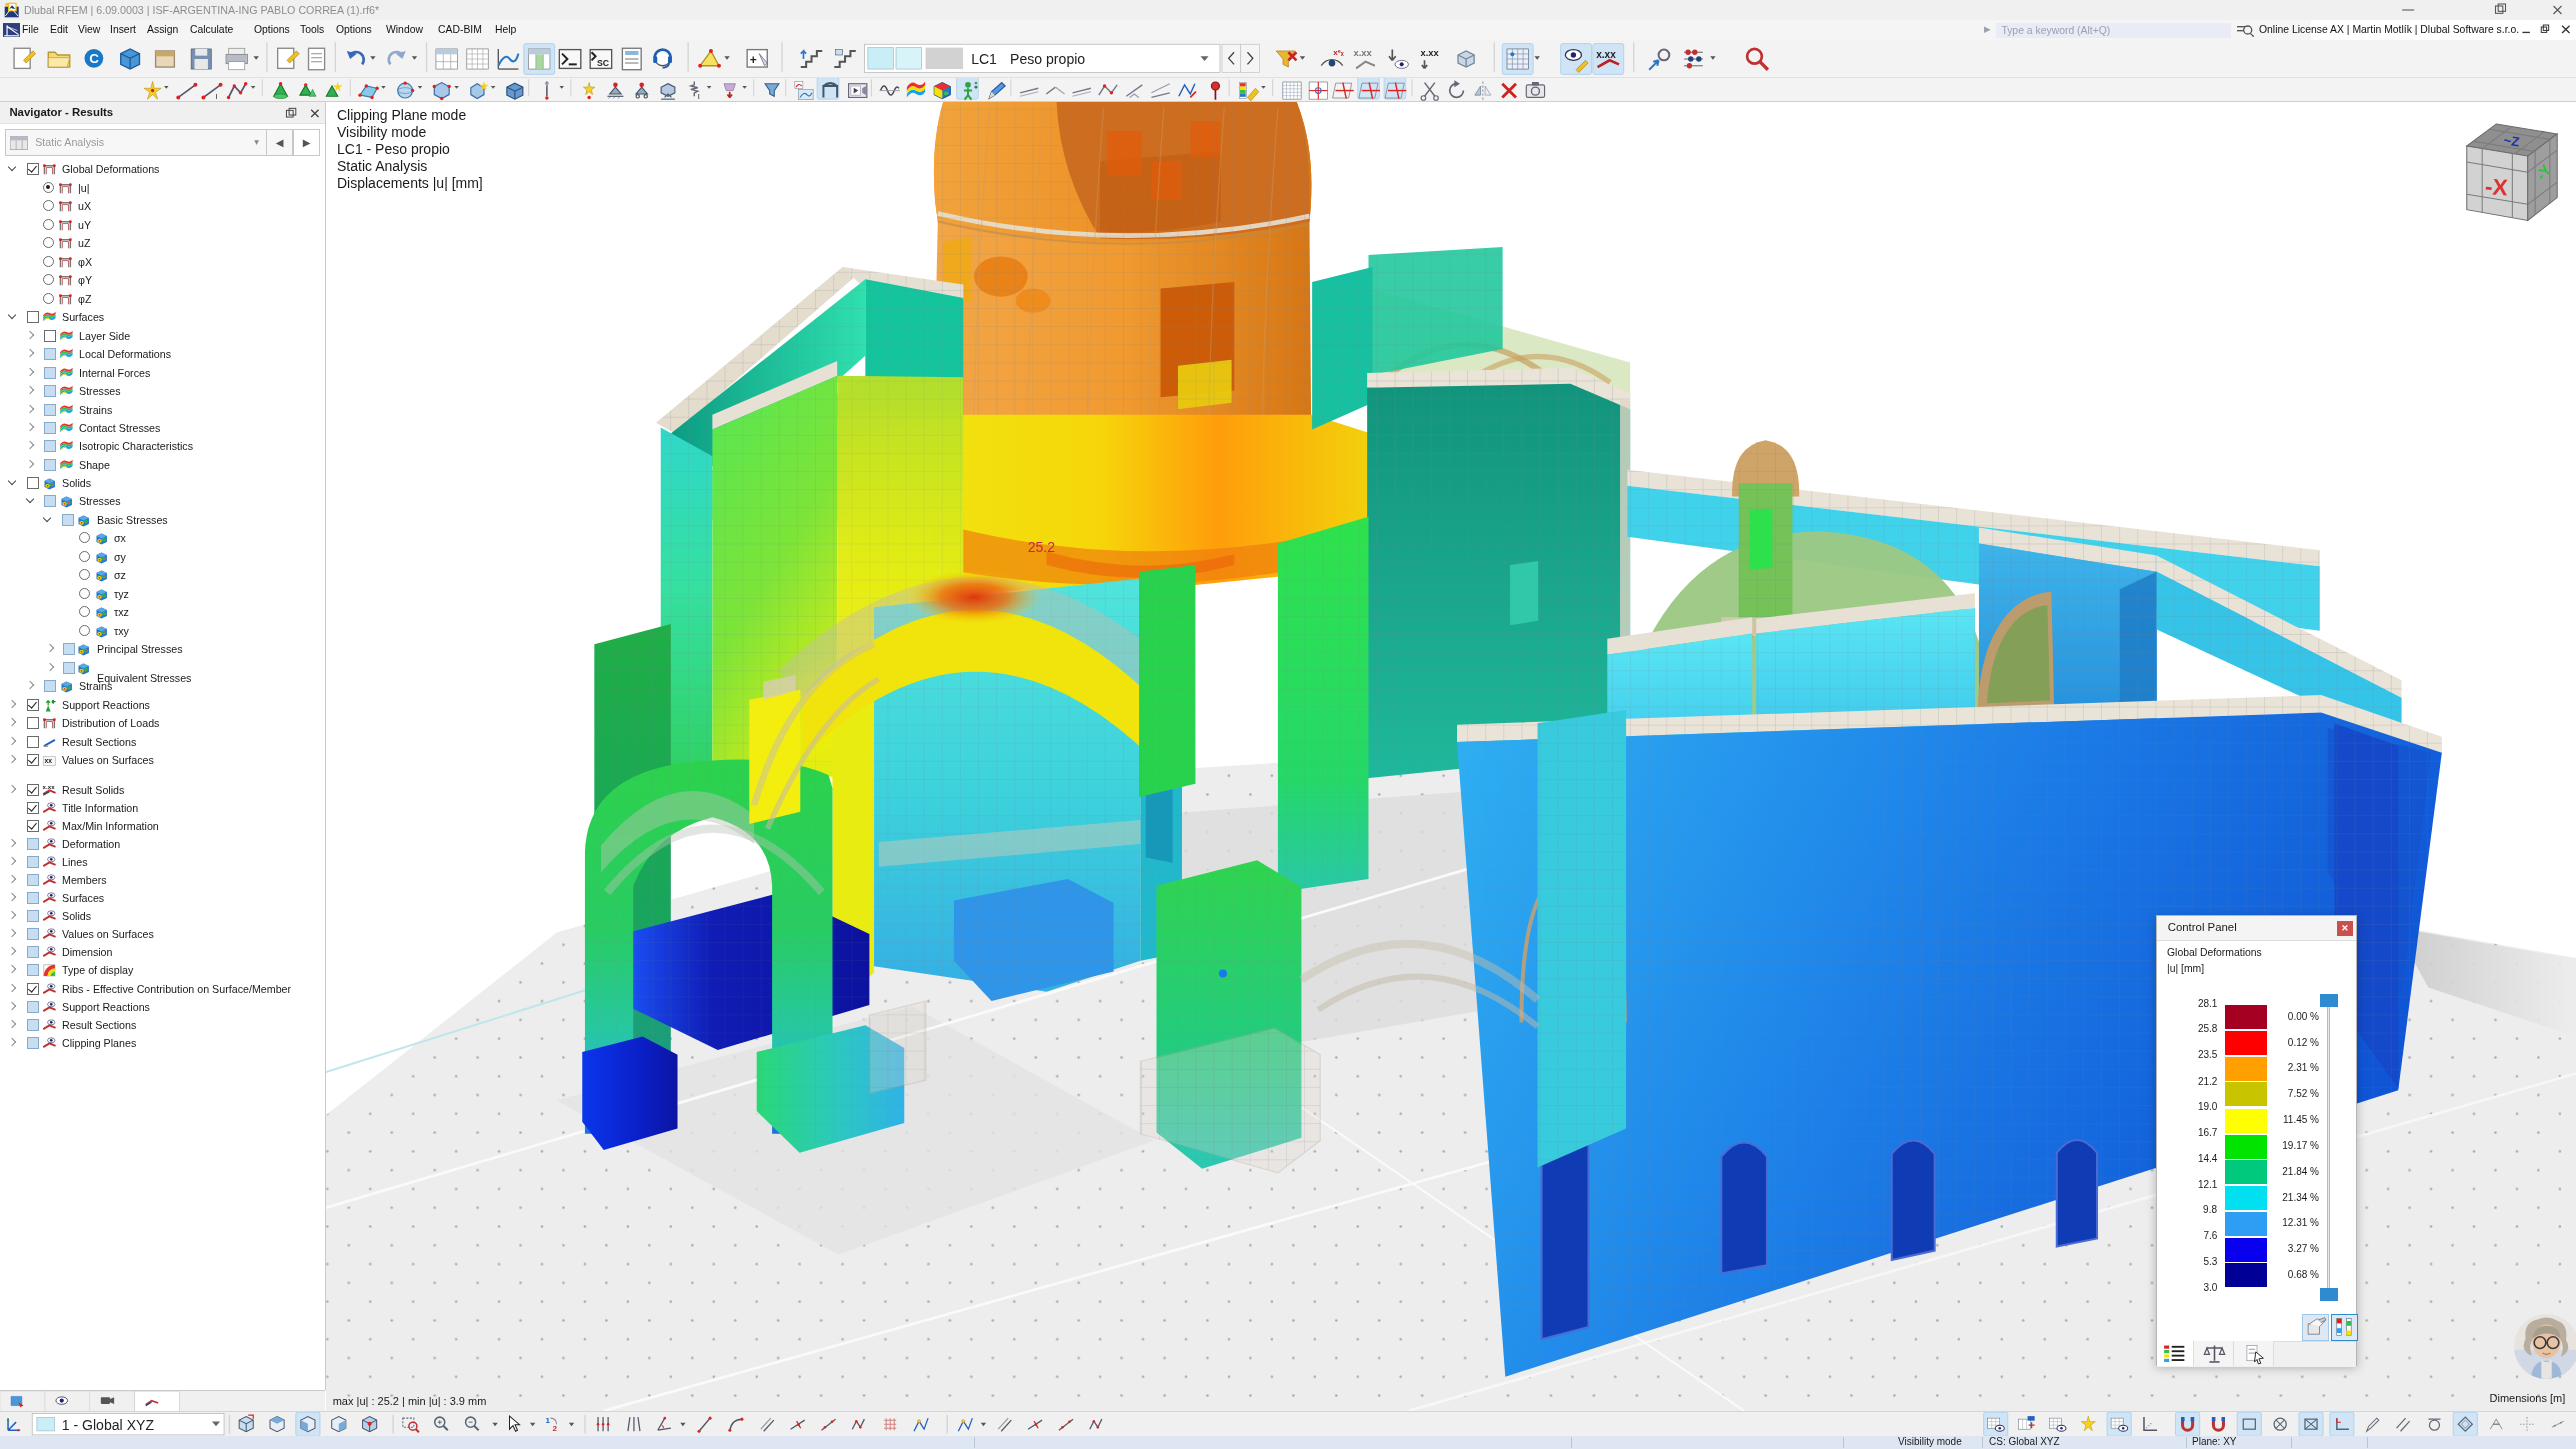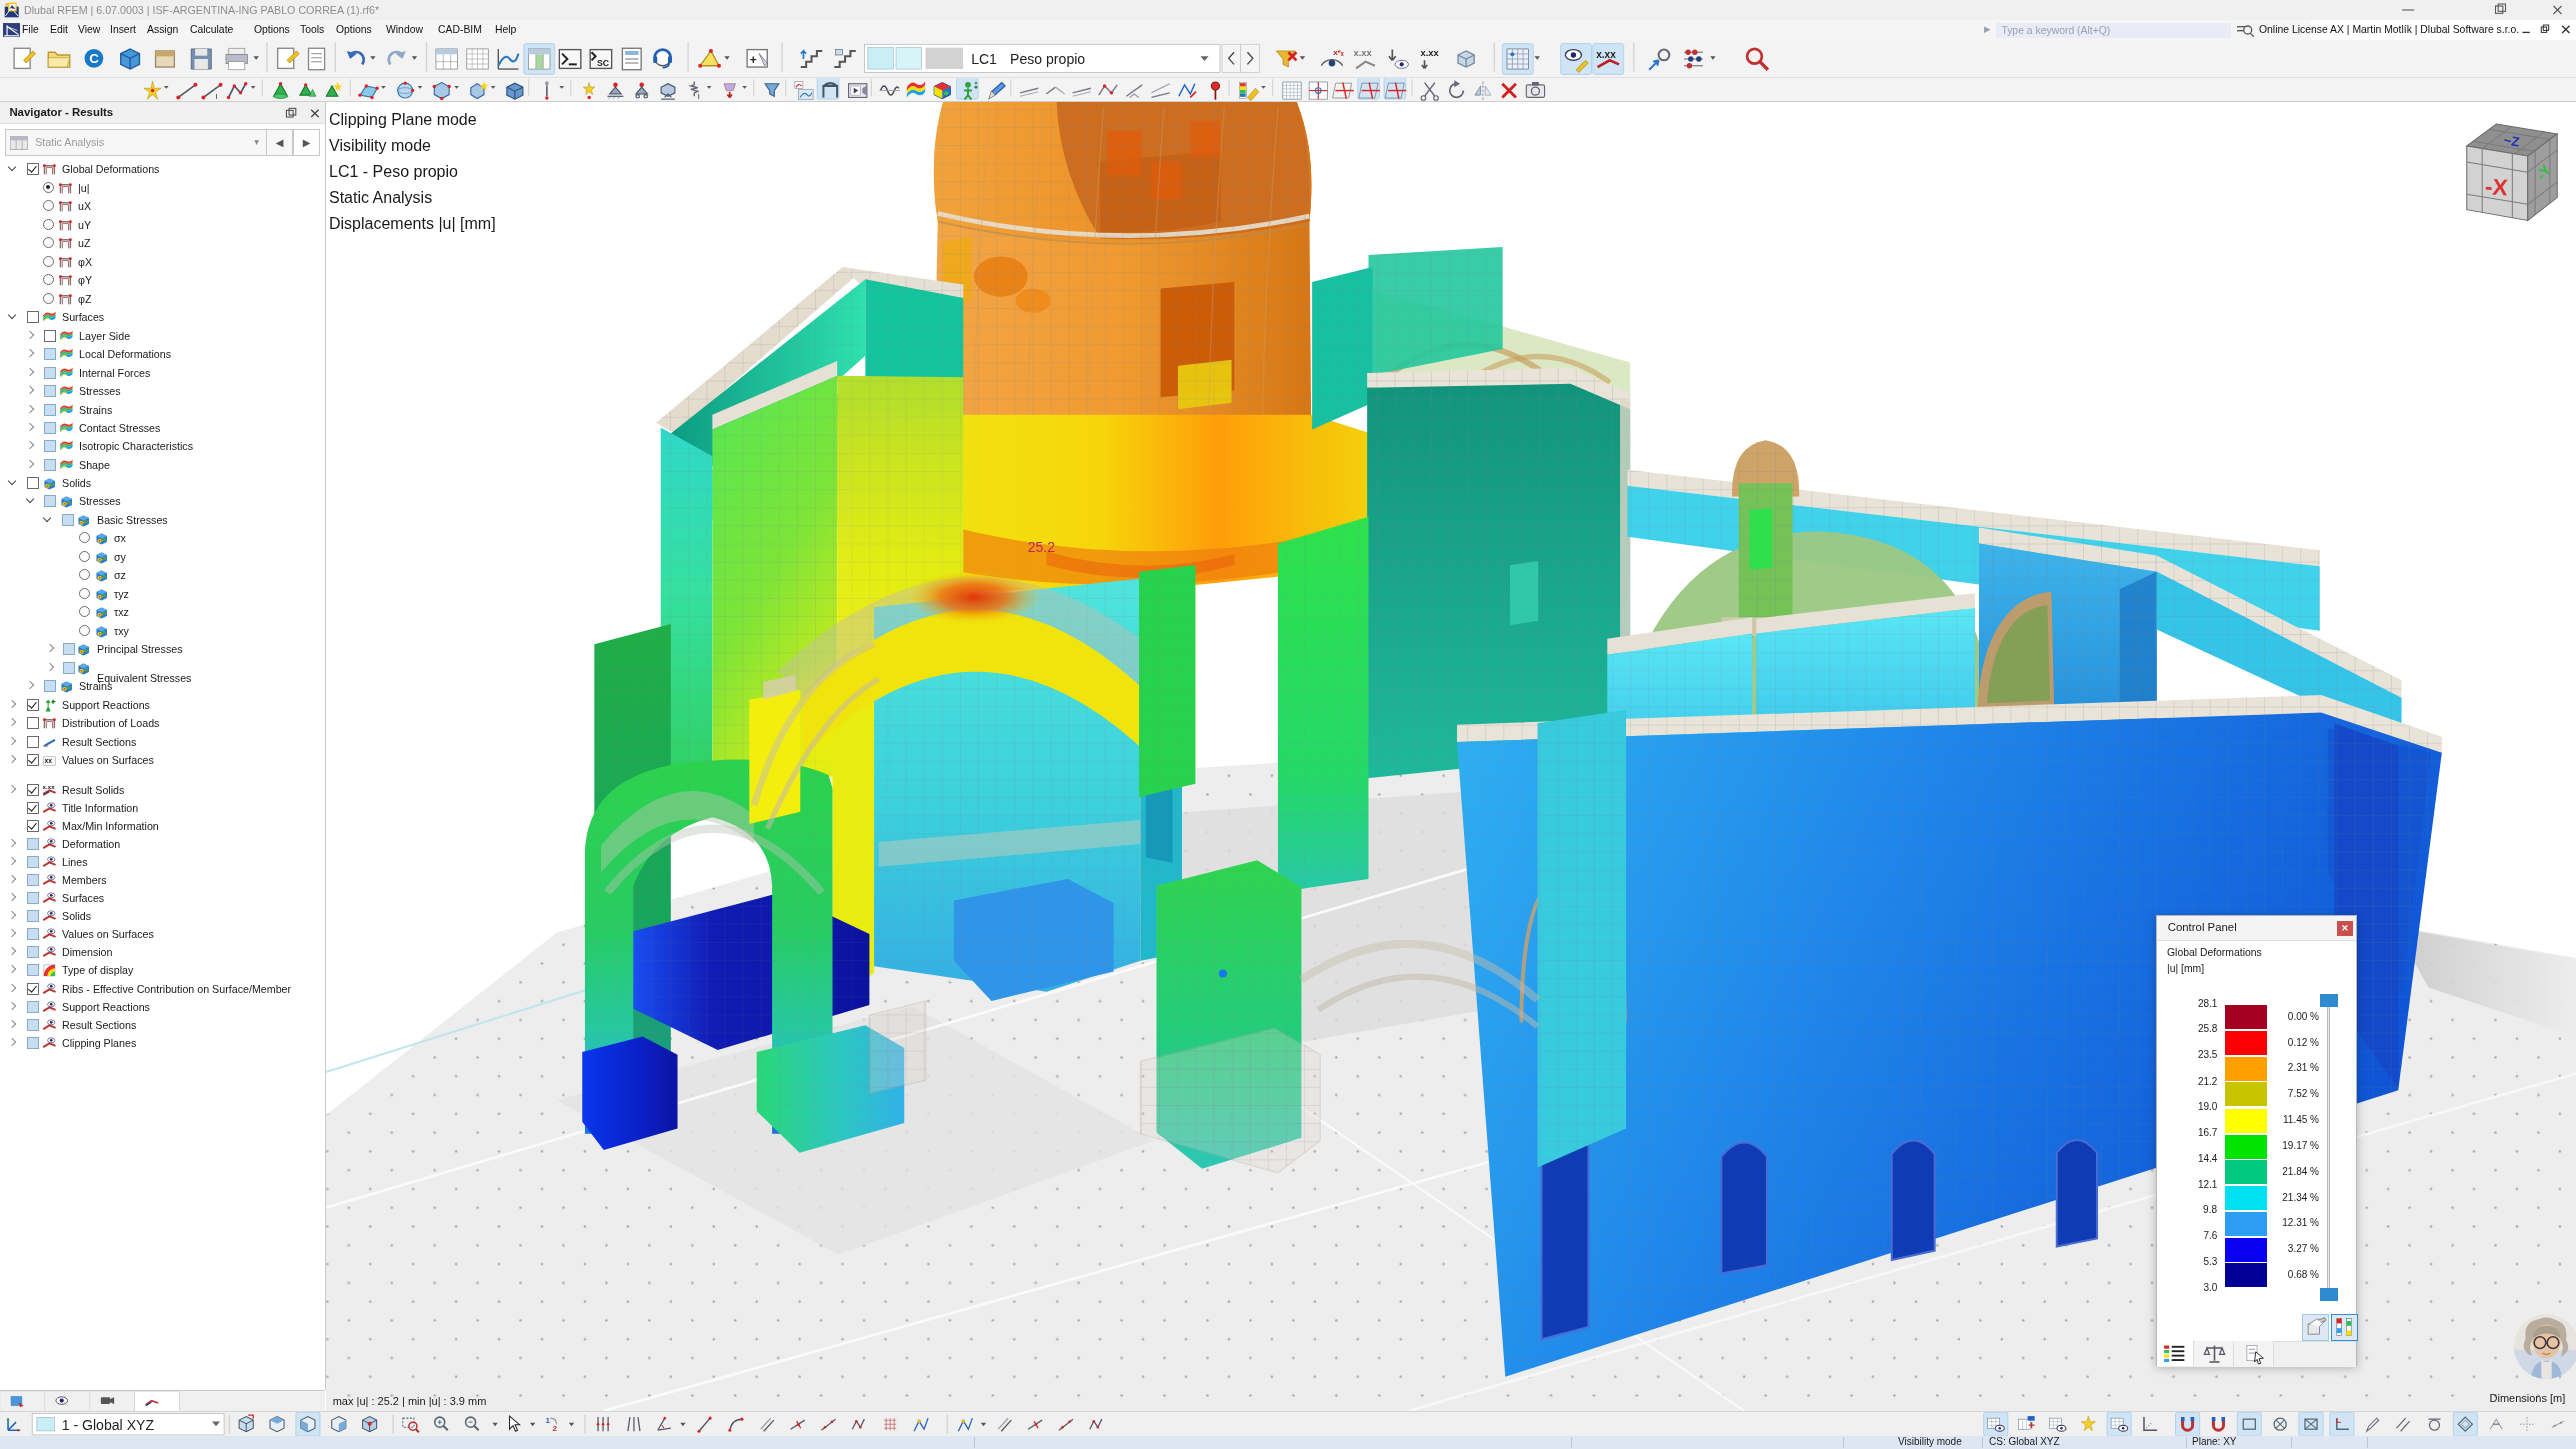--- a/index.html
+++ b/index.html
@@ -26,21 +26,21 @@
 .cb.f{background:#c6ddf2;border-color:#88aac8}
 .cb.c::after{content:"";position:absolute;left:2px;top:0px;width:4px;height:6.7px;border-right:1.7px solid #222;border-bottom:1.7px solid #222;transform:rotate(40deg)}
 .rb{position:absolute;width:11.4px;height:11.4px;border:1.3px solid #6a6a6a;border-radius:50%;background:#fff}
 .rb.s::after{content:"";position:absolute;left:2.3px;top:2.3px;width:4px;height:4px;border-radius:50%;background:#222}
 #navtabs{position:absolute;left:0;top:1288px;width:325px;height:21px;background:#f0f0f0;border-top:0.7px solid #c9c9c9}
 #bottombar{position:absolute;left:0;top:1411px;width:2576px;height:25px;background:#f0f0f0;border-top:0.7px solid #d5d5d5}
 #statusbar{position:absolute;left:0;top:1436px;width:2576px;height:13.4px;background:#dde6f2}
 #statusbar span{position:absolute;top:0px;font-size:10px;color:#1a1a1a}
 #statusbar i{position:absolute;top:1.3px;width:0.7px;height:10.7px;background:#b9c6da}
 #viewport{position:absolute;left:326px;top:102px;width:2250px;height:1309px;background:#fff;overflow:hidden}
-#vinfo{position:absolute;left:3px;top:5.4px;font-size:16px;line-height:26px;color:#1a1a1a}
+#vinfo{position:absolute;left:11px;top:5.4px;font-size:14px;line-height:17px;color:#1a1a1a}
 #vmax{position:absolute;left:6.7px;bottom:4px;font-size:11px;color:#1a1a1a}
 #vdim{position:absolute;right:10.7px;bottom:6.7px;font-size:11px;color:#1a1a1a}
 #cpanel{position:absolute;left:1830px;top:813px;width:201px;height:451px;background:#fff;border:0.7px solid #b5b5b5;box-shadow:0 2.7px 9.4px rgba(0,0,0,.25)}
 #cpanel .hd{position:absolute;left:0;top:0;width:199px;height:25px;background:#f4f4f4;border-bottom:0.7px solid #ddd}
 #cpanel .hd .t{position:absolute;left:10.7px;top:5.4px;font-size:11.4px;color:#1a1a1a}
 #cpanel .cls{position:absolute;right:3.4px;top:4.7px;width:15.4px;height:15.4px;background:#ca5050;color:#fff;font-size:8.7px;font-weight:bold;text-align:center;line-height:15.4px}
 #cpanel .sub{position:absolute;left:10px;font-size:10.4px;color:#1a1a1a}
 .lgv{position:absolute;font-size:10px;color:#1a1a1a;width:51px;text-align:right}
 .lgp{position:absolute;font-size:10px;color:#1a1a1a;width:60px;text-align:right}
 .lgc{position:absolute;left:68px;width:42px}
@@ -52,21 +52,21 @@
 <body>
 <div id="titlebar">
  <svg class="ic" style="left:4px;top:2px" width="17.4" height="16" viewBox="0 0 26 24">
       <rect x="1" y="7" width="21" height="16" fill="#1e3a7a"></rect>
       <rect x="6" y="1" width="13" height="13" fill="#f5c518"></rect>
       <rect x="8" y="3" width="9" height="9" fill="#fff"></rect>
       <path d="M8 10 L12 5 L17 10 Z" fill="#1e3a7a"></path>
       <path d="M2 21 L11 9 L21 21" stroke="#fff" stroke-width="1.4" fill="none"></path>
       <text x="2" y="8" font-size="9" fill="#e8a000" font-weight="bold">6</text>
     </svg>
- <span class="t">Dlubal RFEM | 6.07.0003 | ISF-ARGENTINA-ING PABLO CORREA (1).rf6*</span>
+ <span class="t">Dlubal RFEM | 6.09.0003 | ISF-ARGENTINA-ING PABLO CORREA (1).rf6*</span>
  <svg class="ic" style="left:2395px;top:0" width="181" height="20" viewBox="0 0 270 30">
       <line x1="10" y1="15" x2="28" y2="15" stroke="#555" stroke-width="1.6"></line>
       <rect x="150" y="9" width="11" height="11" fill="none" stroke="#555" stroke-width="1.6"></rect>
       <rect x="154" y="6" width="11" height="11" fill="none" stroke="#555" stroke-width="1.6"></rect>
       <path d="M237 9 L249 21 M249 9 L237 21" stroke="#555" stroke-width="1.6"></path>
     </svg>
 </div>
 <div id="menubar">
  <svg class="ic" style="left:2.7px;top:2.7px" width="17.4" height="14" viewBox="0 0 30 24">
       <rect x="0" y="0" width="30" height="24" fill="#2e3f7e"></rect>

